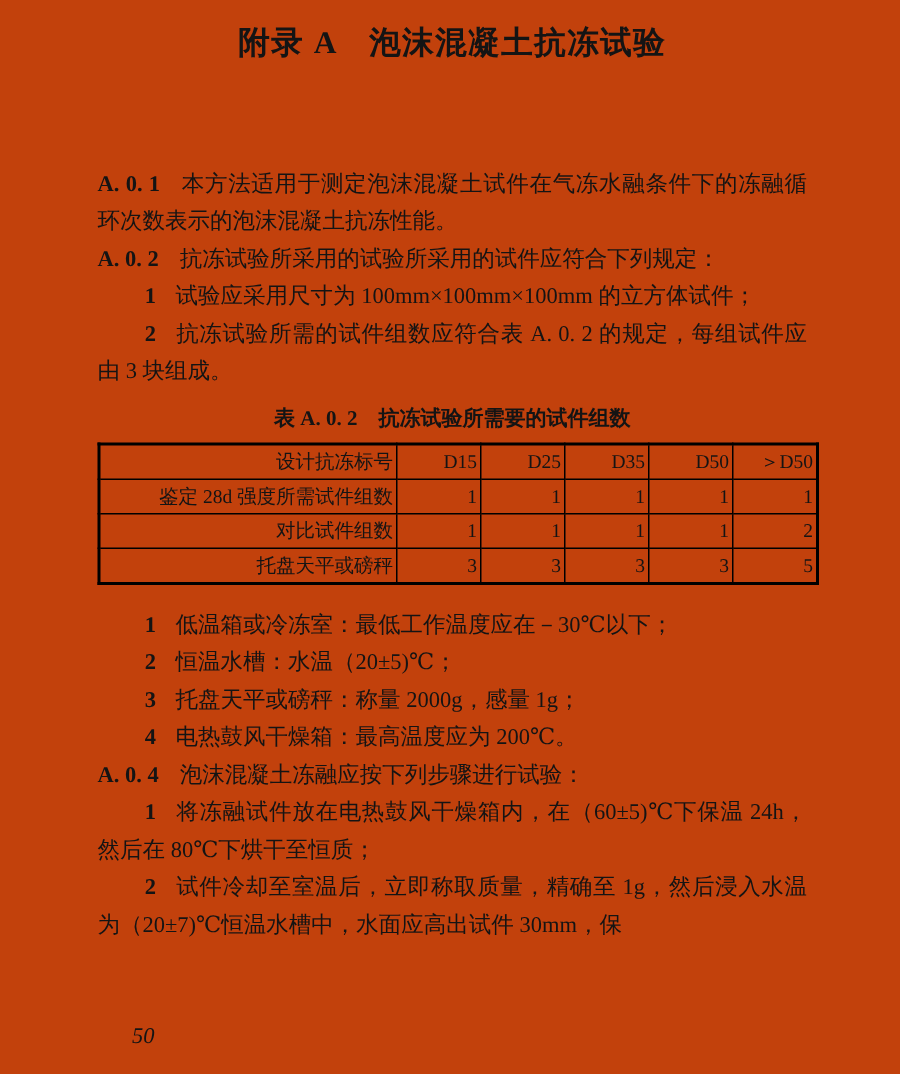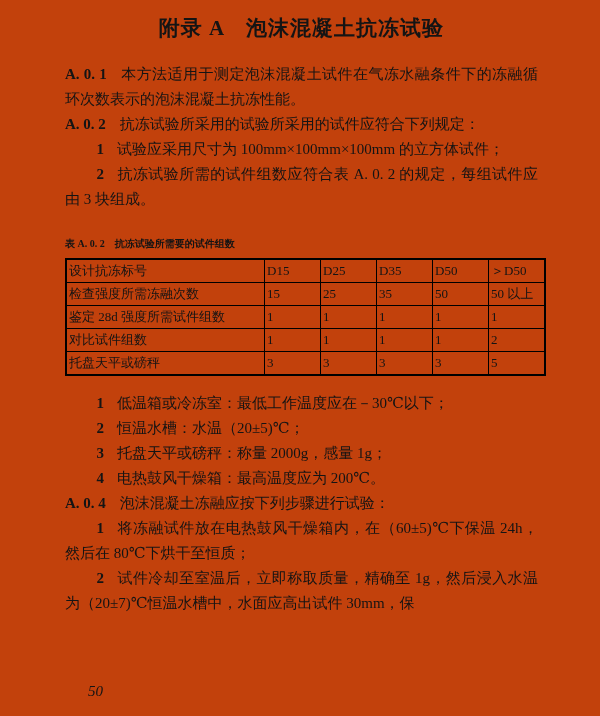--- a/index.html
+++ b/index.html
@@ -21,41 +21,41 @@
   }
   .doc-title {
     margin:14px 0 0 0;
     text-align:center;
     font-size:21px;
     font-weight:bold;
     letter-spacing:1px;
   }
   .body-block { font-size:15px; line-height:25px; text-align:justify; }
   .body-block p { margin:0; }
-  p.first-after-title { margin-top:20px; }
+  p.first-after-title { margin-top:69px; }
   .sec-label { font-weight:bold; margin-right:14px; white-space:nowrap; }
   p.item { text-indent:2.1em; }
   .item-num { font-weight:bold; margin-right:13px; }
   .tbl-caption {
-    margin-top:25px;
-    text-align:left;
-    font-size:10px;
+    margin-top:9px;
+    text-align:center;
+    font-size:14px;
     font-weight:bold;
   }
   table.spec {
     margin:7px auto 0 auto;
     border-collapse:collapse;
     border:2px solid #000;
     table-layout:fixed;
     width:452px;
   }
   table.spec td, table.spec th {
     border:1px solid #000;
     height:22px;
-    text-align:left;
+    text-align:right;
     vertical-align:middle;
     font-size:13px;
     font-weight:normal;
     padding:0 2px;
     line-height:16px;
   }
   table.spec .col-label { width:193px; }
   table.spec .col-num { width:51px; }
   .after-table { margin-top:15px; }
   .page-number {
@@ -90,28 +90,20 @@
 
     <table class="spec">
       <tbody>
           <tr>
         <td class="col-label">设计抗冻标号</td>
         <td class="col-num">D15</td>
         <td class="col-num">D25</td>
         <td class="col-num">D35</td>
         <td class="col-num">D50</td>
         <td class="col-num">＞D50</td>
-      </tr>
-      <tr>
-        <td>检查强度所需冻融次数</td>
-        <td>15</td>
-        <td>25</td>
-        <td>35</td>
-        <td>50</td>
-        <td>50 以上</td>
       </tr>
       <tr>
         <td>鉴定 28d 强度所需试件组数</td>
         <td>1</td>
         <td>1</td>
         <td>1</td>
         <td>1</td>
         <td>1</td>
       </tr>
       <tr>

